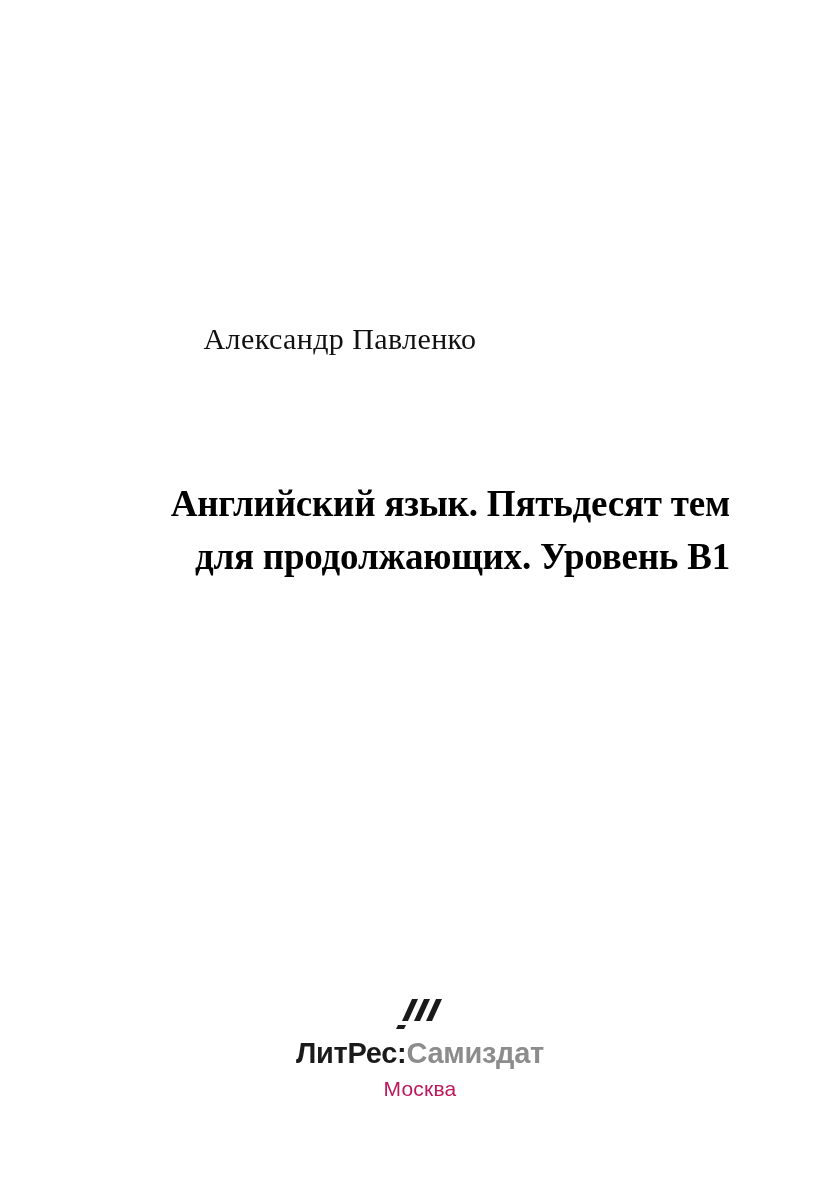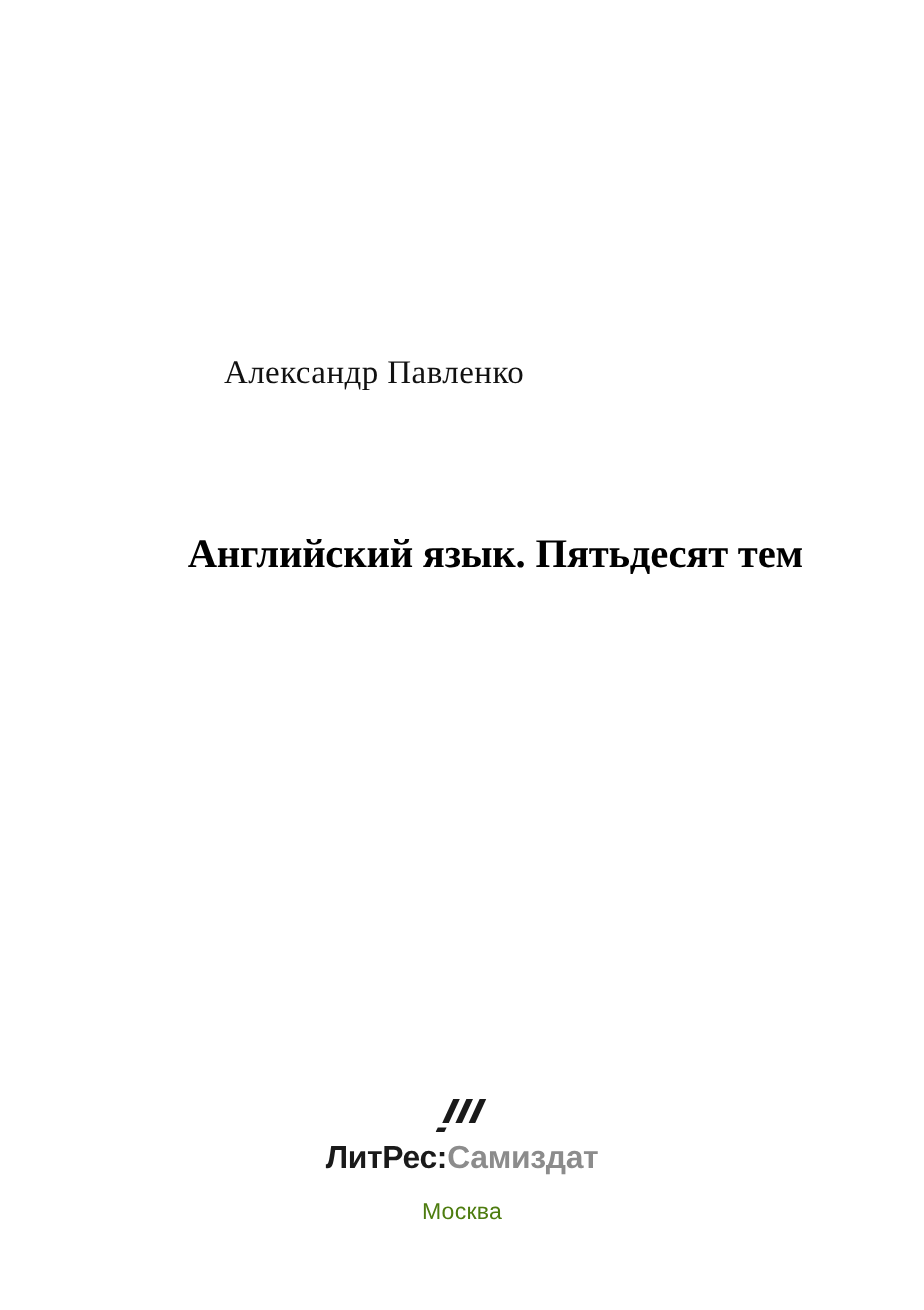--- a/index.html
+++ b/index.html
@@ -72,37 +72,38 @@
     display: block;
   }
   .logo-wordmark .litres {
     color: #1a1a1a;
   }
   .logo-wordmark .samizdat {
     color: #8c8c8c;
   }
   .city {
     display: block;
-    margin-top: 22px;
+    margin-top: 9px;
     font-family: "Liberation Sans", sans-serif;
     font-size: 21px;
     font-weight: 400;
-    color: #4d7c0f;
+    color: #be185d;
     letter-spacing: 0.2px;
   }
 </style>
 </head>
 <body>
 
 <div class="page">
 
   <div class="author">Александр Павленко</div>
 
   <div class="title">
     <span class="line">Английский язык. Пятьдесят тем</span>
+    <span class="line">для продолжающих. Уровень B1</span>
   </div>
 
   <div class="publisher-block">
     <svg class="logo-mark" viewBox="0 0 48 34" aria-hidden="true">
       <polygon points="6,26 16,4 22,4 12,26" fill="#1a1a1a"></polygon>
       <polygon points="18,26 28,4 34,4 24,26" fill="#1a1a1a"></polygon>
       <polygon points="30,26 40,4 46,4 36,26" fill="#1a1a1a"></polygon>
       <polygon points="2,30 10,30 8,34 0,34" fill="#1a1a1a"></polygon>
     </svg>
     <span class="logo-wordmark">

